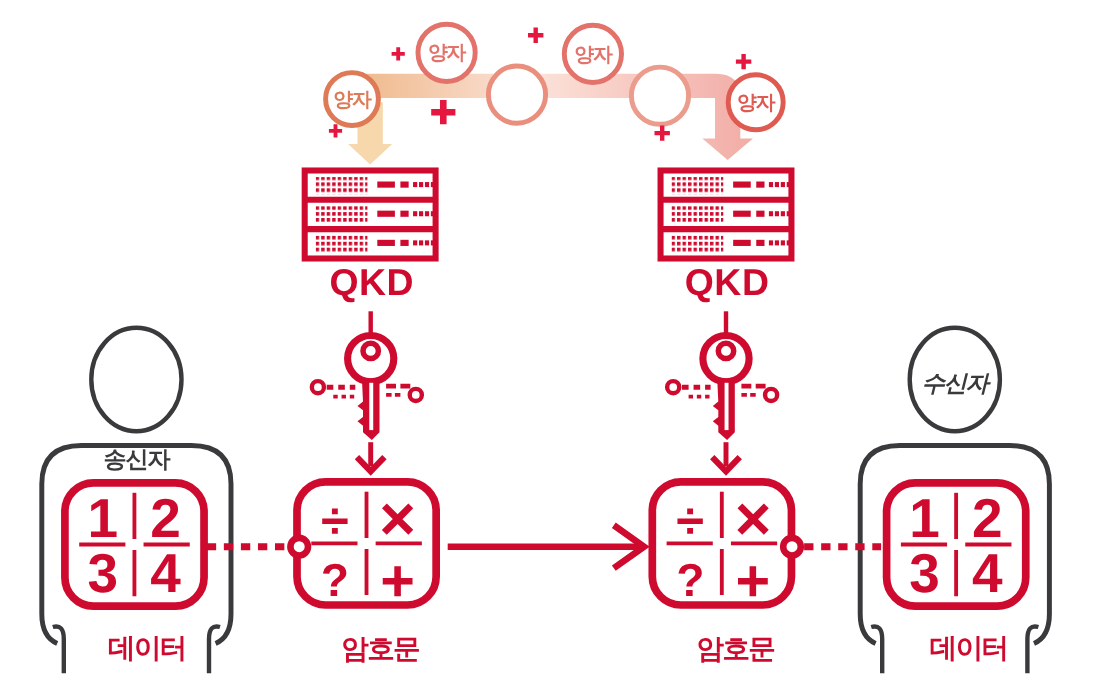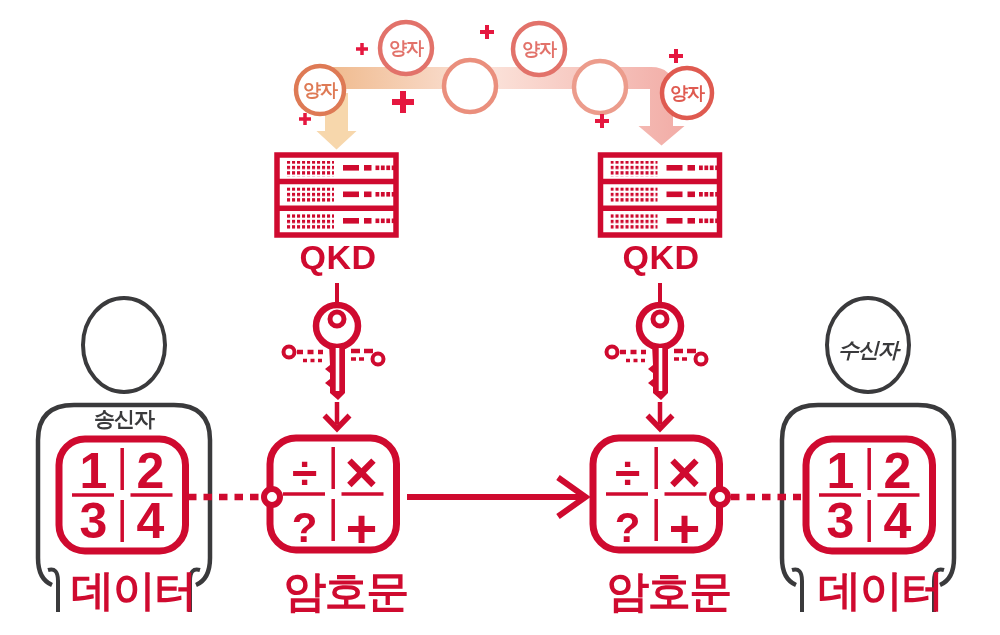--- a/index.html
+++ b/index.html
@@ -10,21 +10,21 @@
   html,body{margin:0;padding:0;background:#fff;}
   .stage{
     position:relative;width:1000px;height:635px;background:#ffffff;overflow:hidden;
     font-family:"Liberation Sans","DejaVu Sans",sans-serif;
   }
   .canvas{position:absolute;left:0;top:0;}
   .ov{position:absolute;transform:translate(-50%,-50%);white-space:nowrap;line-height:1;text-align:right;}
   .qtext{font-size:18px;font-weight:800;letter-spacing:-1px;}
   .qkd{font-size:34px;font-weight:800;color:var(--red);letter-spacing:0.5px;}
   .role{font-size:21px;font-weight:700;color:var(--dark);letter-spacing:-1px;}
-  .caption{font-size:43px;font-weight:800;color:var(--red);letter-spacing:-1.5px;padding-left:23px;}
+  .caption{font-size:25px;font-weight:800;color:var(--red);letter-spacing:-1.5px;padding-left:23px;}
   .grid{
     position:absolute;display:grid;
     grid-template-columns:1fr 1fr;grid-template-rows:1fr 1fr;
   }
   .grid .cell{
     display:flex;align-items:center;justify-content:center;
     color:var(--red);font-weight:800;line-height:1;
   }
   .num .cell{font-size:50px;}
   .sym .cell:nth-child(1){font-size:46px;}

